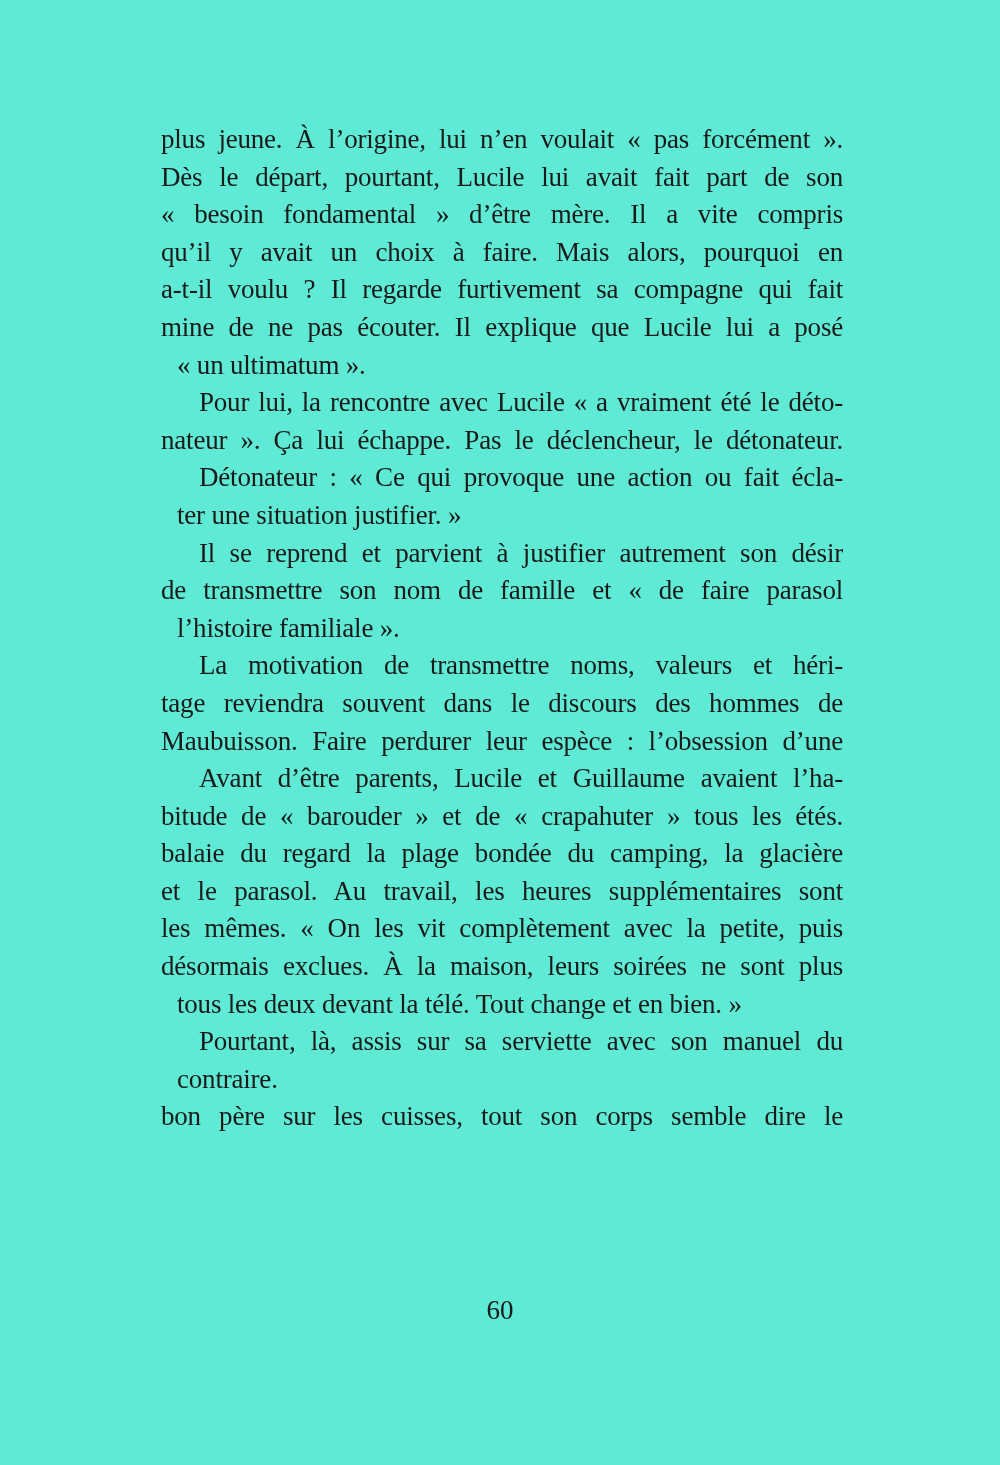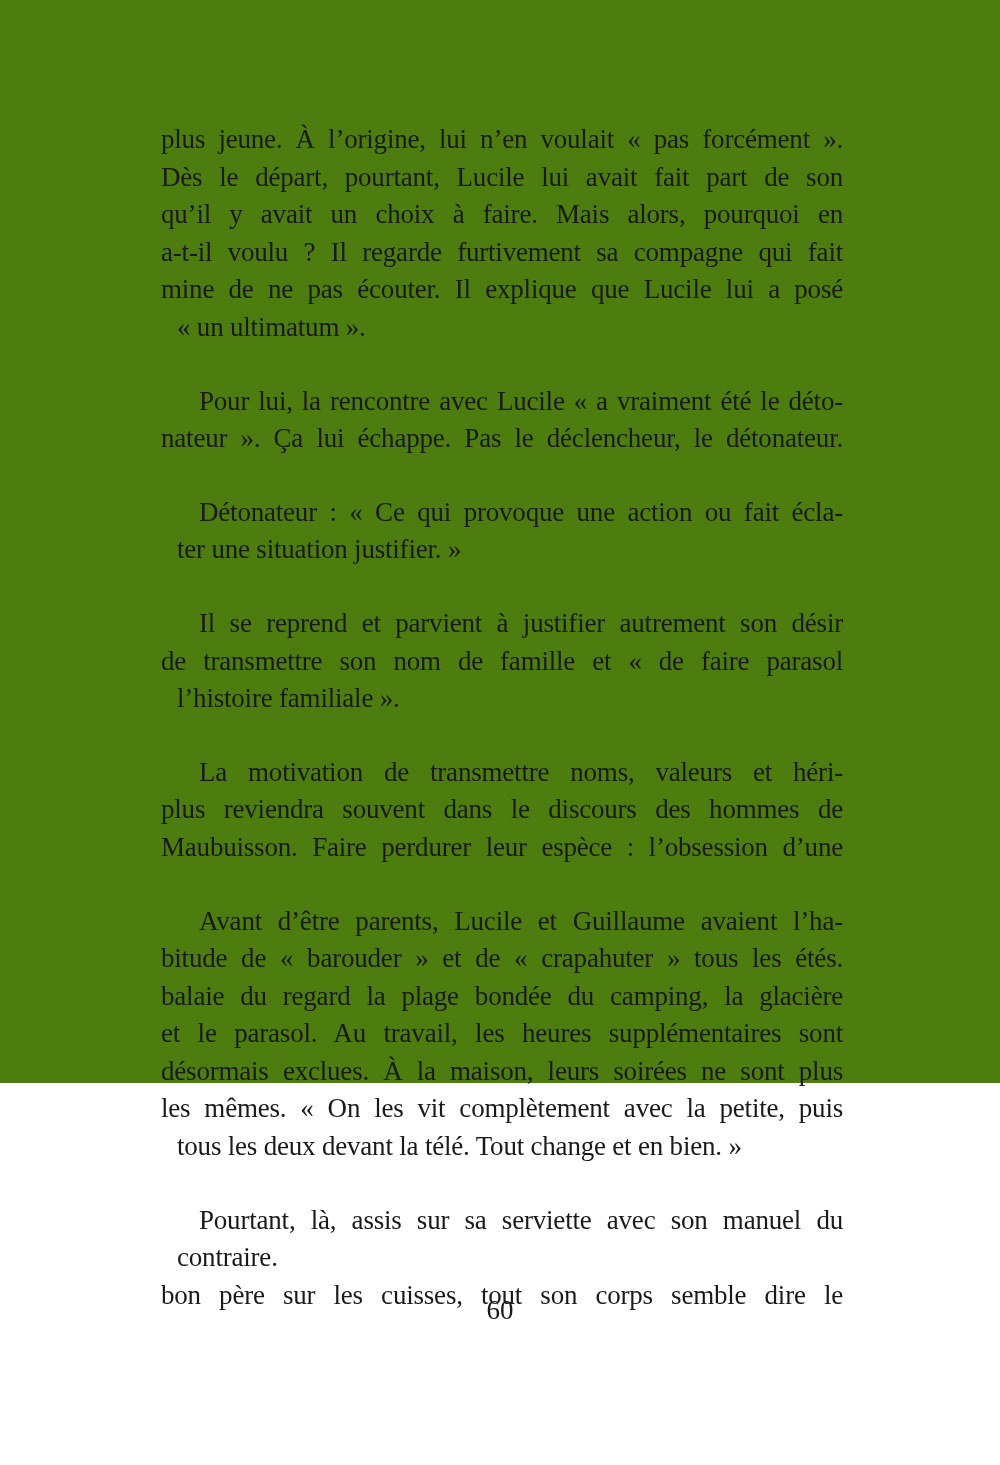--- a/index.html
+++ b/index.html
@@ -12,22 +12,22 @@
       height: 1465px;
       position: relative;
       overflow: hidden;
       font-family: "Liberation Serif", "DejaVu Serif", serif;
       color: #1a1a1a;
     }
     .page {
       position: absolute;
       left: 0; top: 0;
       width: 1000px;
-      height: 1083px;
-      background: #4d7c0f;
+      height: 1465px;
+      background: #5eead4;
     }
     .text-block {
       position: absolute;
       left: 161px;
       top: 121px;
       width: 682px;
     }
     .line {
       display: block;
       height: 37.6px;
@@ -37,41 +37,41 @@
       text-align: justify;
       text-align-last: justify;
       letter-spacing: -0.2px;
     }
     .line.last {
       text-align-last: left;
       margin-left: 16px;
     }
     .line.indent {
       padding-left: 38px;
-      margin-top: 36px;
     }
     .page-number {
       position: absolute;
       left: 0;
       width: 1000px;
       top: 1292px;
       text-align: center;
       font-size: 27px;
       line-height: 36px;
     }
   </style>
 </head>
 <body>
 
 <div class="page">
   <div class="text-block">
 
     <div>
       <span class="line">plus jeune. À l’origine, lui n’en voulait « pas forcément ».</span>
       <span class="line">Dès le départ, pourtant, Lucile lui avait fait part de son</span>
+      <span class="line">« besoin fondamental » d’être mère. Il a vite compris</span>
       <span class="line">qu’il y avait un choix à faire. Mais alors, pourquoi en</span>
       <span class="line">a-t-il voulu ? Il regarde furtivement sa compagne qui fait</span>
       <span class="line">mine de ne pas écouter. Il explique que Lucile lui a posé</span>
       <span class="line last">« un ultimatum ».</span>
     </div>
 
     <div>
       <span class="line indent">Pour lui, la rencontre avec Lucile « a vraiment été le déto-</span>
       <span class="line">nateur ». Ça lui échappe. Pas le déclencheur, le détonateur.</span>
     </div>
@@ -82,31 +82,31 @@
     </div>
 
     <div>
       <span class="line indent">Il se reprend et parvient à justifier autrement son désir</span>
       <span class="line">de transmettre son nom de famille et « de faire parasol</span>
       <span class="line last">l’histoire familiale ».</span>
     </div>
 
     <div>
       <span class="line indent">La motivation de transmettre noms, valeurs et héri-</span>
-      <span class="line">plus reviendra souvent dans le discours des hommes de</span>
+      <span class="line">tage reviendra souvent dans le discours des hommes de</span>
       <span class="line">Maubuisson. Faire perdurer leur espèce : l’obsession d’une</span>
     </div>
 
     <div>
       <span class="line indent">Avant d’être parents, Lucile et Guillaume avaient l’ha-</span>
       <span class="line">bitude de « barouder » et de « crapahuter » tous les étés.</span>
       <span class="line">balaie du regard la plage bondée du camping, la glacière</span>
       <span class="line">et le parasol. Au travail, les heures supplémentaires sont</span>
+      <span class="line">les mêmes. « On les vit complètement avec la petite, puis</span>
       <span class="line">désormais exclues. À la maison, leurs soirées ne sont plus</span>
-      <span class="line">les mêmes. « On les vit complètement avec la petite, puis</span>
       <span class="line last">tous les deux devant la télé. Tout change et en bien. »</span>
     </div>
 
     <div>
       <span class="line indent">Pourtant, là, assis sur sa serviette avec son manuel du</span>
       <span class="line last">contraire.</span>
       <span class="line">bon père sur les cuisses, tout son corps semble dire le</span>
     </div>
 
   </div>

